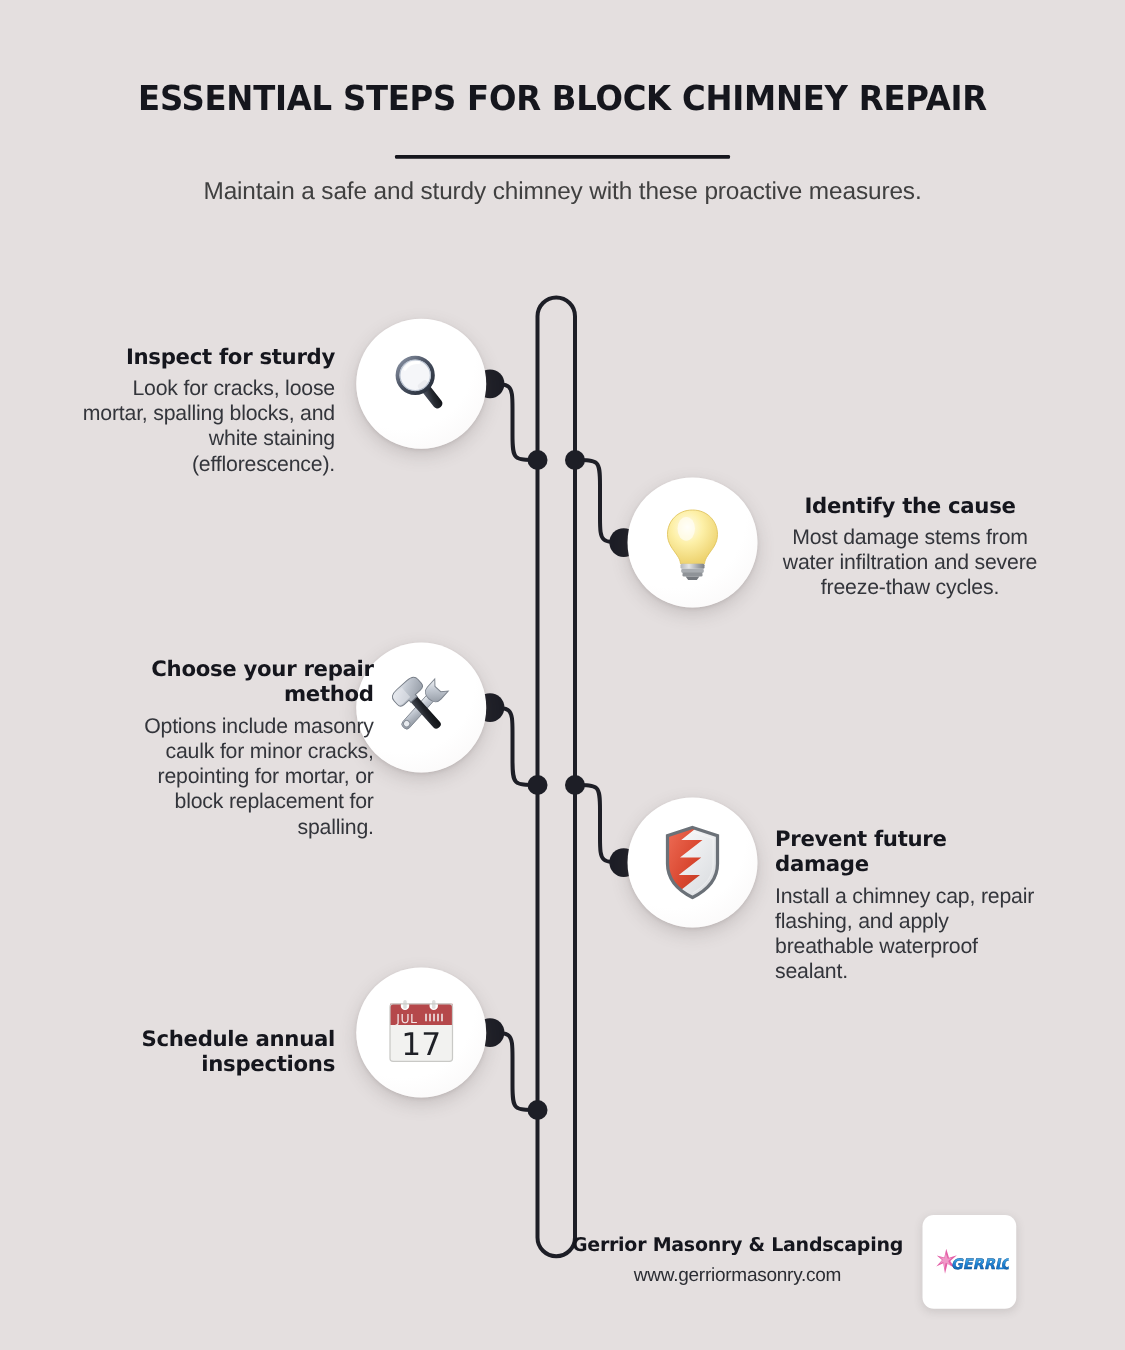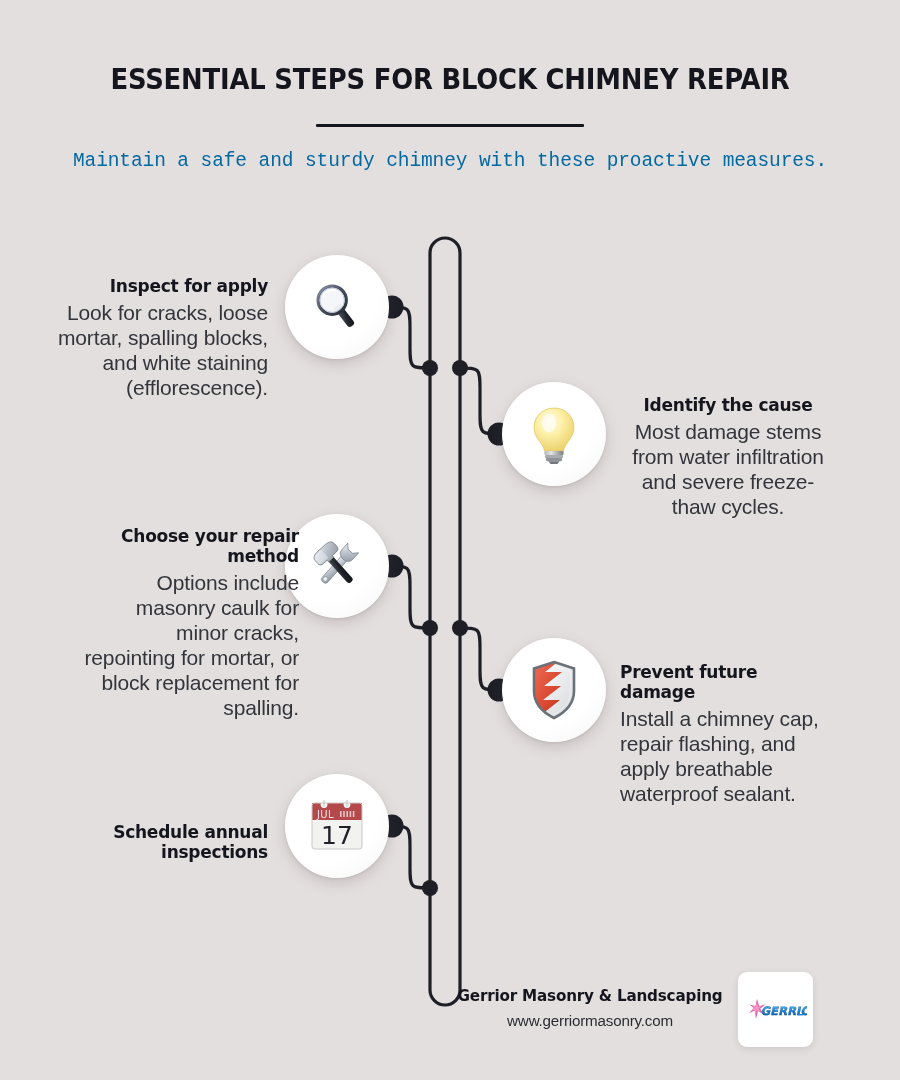--- a/index.html
+++ b/index.html
@@ -27,27 +27,26 @@
     font-family: "DejaVu Sans", sans-serif;
     transform: scaleX(0.94);
   }
   #divider {
     width: 268px; height: 3px;
     background: #15161d;
     margin: 29px auto 0 auto;
     border-radius: 1px;
   }
   #subtitle {
-    margin-top: 23px;
+    margin-top: 15px;
     text-align: center;
     font-size: 19.5px;
     font-weight: 400;
-    color: #0369a1;
+    color: #404040;
     letter-spacing: -0.1px;
-    font-family: Liberation Mono, monospace;
   }
 
   
   #spine { position: absolute; left: 0; top: 0; width: 900px; height: 1080px; pointer-events: none; }
 
   
   .step { position: absolute; }
 
   .bubble {
     position: absolute;
@@ -65,21 +64,21 @@
   .st-title {
     font-size: 17px;
     font-weight: 700;
     color: #15161d;
     line-height: 1.17;
     letter-spacing: -0.25px;
     font-family: "DejaVu Sans", sans-serif;
   }
   .st-desc {
     margin-top: 4px;
-    font-size: 21px;
+    font-size: 17px;
     font-weight: 400;
     color: #33353b;
     line-height: 1.19;
     letter-spacing: -0.15px;
   }
 
   
   #footer { position: absolute; left: 0; top: 0; width: 900px; height: 1080px; }
   #co-name {
     position: absolute;
@@ -164,21 +163,21 @@
           <rect x="28.5" y="34" width="8" height="23" rx="3.6" fill="url(#mgHandle)"></rect>
           <rect x="28" y="31" width="9" height="6" rx="2" fill="#3a404c"></rect>
         </g>
         <circle cx="27" cy="25" r="14.5" fill="none" stroke="url(#mgRim)" stroke-width="3.4"></circle>
         <circle cx="27" cy="25" r="12.6" fill="#f4f6f9" opacity="0.95"></circle>
         <circle cx="27" cy="25" r="12.6" fill="none" stroke="#b9c2d0" stroke-width="1"></circle>
         <path d="M18.5 20 A12 12 0 0 1 30 14.5" fill="none" stroke="#ffffff" stroke-width="2.4" stroke-linecap="round" opacity="0.95"></path>
       </svg>
     </div>
     <div class="txt right-al" style="left:52px; top:277px;">
-      <div class="st-title">Inspect for apply</div>
+      <div class="st-title">Inspect for sturdy</div>
       <div class="st-desc">Look for cracks, loose mortar, spalling blocks, and white staining (efflorescence).</div>
     </div>
   </div>
 
   <div class="step">
     <div class="bubble" style="left:502px; top:382px;">
       <svg width="58" height="62" viewBox="0 0 58 62">
         <defs>
           <radialGradient id="bulbG" cx="40%" cy="32%" r="72%">
             <stop offset="0%" stop-color="#fffdf0"></stop>

